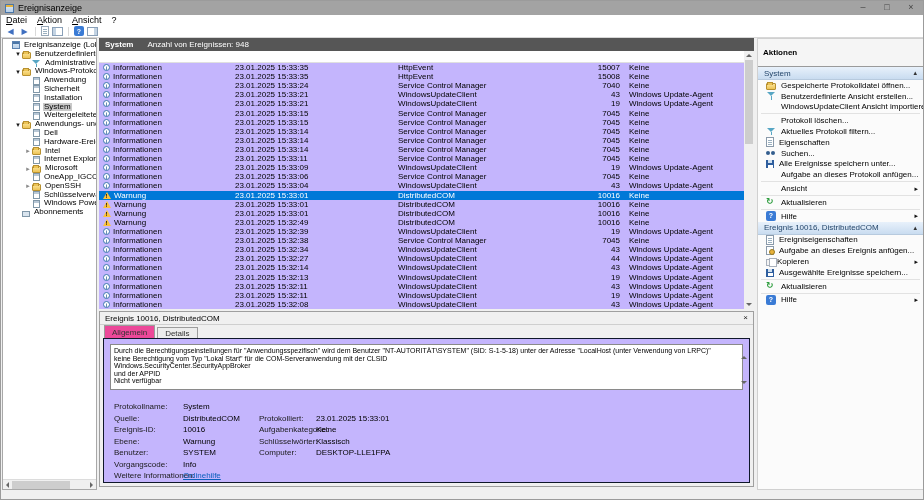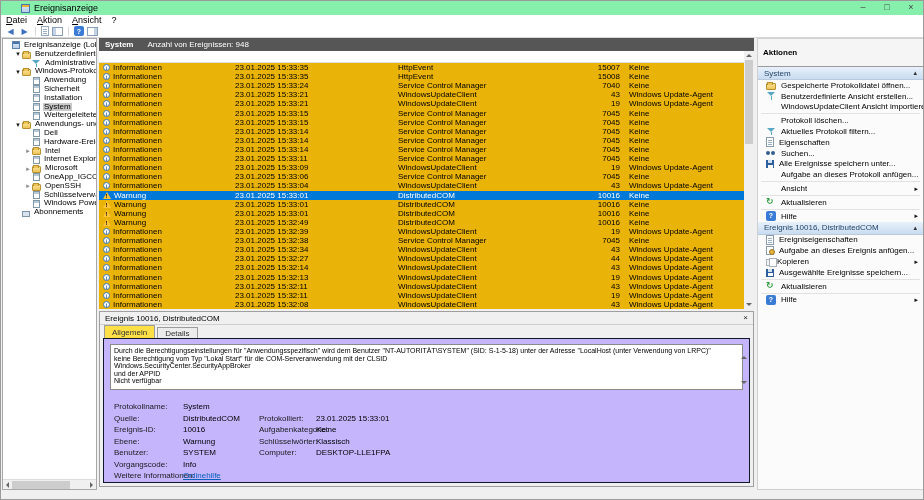--- a/index.html
+++ b/index.html
@@ -3,21 +3,21 @@
 <meta charset="utf-8">
 <style>
   * { box-sizing: border-box; margin:0; padding:0; }
   html,body { width:924px; height:500px; overflow:hidden; }
   body {
     position:relative; background:#f0f0f0; color:#000;
     font-family:"Liberation Sans","DejaVu Sans",sans-serif; font-size:9px;
     border:1px solid #9b9b9b;
   }
   
-  #titlebar{position:absolute;top:0;left:0;right:0;height:14px;background:#86efac;display:flex;align-items:center;padding-left:20px;}
+  #titlebar{position:absolute;top:0;left:0;right:0;height:14px;background:#a3a3a3;display:flex;align-items:center;padding-left:4px;}
   .app-icon{width:9px;height:9px;border:1px solid #4a76a8;background:linear-gradient(#dce9f5,#b7cfe8);position:relative;margin-right:4px;flex:none;}
   .app-icon::before{content:"";position:absolute;top:0;left:0;right:0;height:2px;background:#e8b23a;}
   #win-controls{margin-left:auto;display:flex;}
   .wc{width:24px;height:14px;text-align:center;line-height:13px;color:#444;font-size:9px;}
   
   #menubar{position:absolute;top:14px;left:0;right:0;height:10px;background:#fff;display:flex;align-items:center;padding-left:5px;}
   .menu-item{margin-right:10px;font-size:9px;line-height:10px;}
   
   #toolbar{position:absolute;top:24px;left:0;right:0;height:13px;background:#fff;border-bottom:1px solid #d7d7d7;display:flex;align-items:center;padding-left:4px;gap:3px;}
   .tbi{width:11px;height:11px;display:inline-flex;align-items:center;justify-content:center;font-size:8px;position:relative;flex:none;}
@@ -55,21 +55,21 @@
   .tri-d{width:0;height:0;border-left:3px solid transparent;border-right:3px solid transparent;border-top:3.5px solid #666;}
   #side-hthumb{position:absolute;left:9px;top:1px;width:58px;height:8px;background:#cdcdcd;}
   
   #center{position:absolute;left:98px;top:37px;width:655px;height:452px;}
   #darkbar{height:13px;background:#565656;color:#fff;display:flex;align-items:center;padding-left:6px;font-size:8px;}
   #darkbar .logname{font-weight:bold;margin-right:14px;}
   #tablewrap{position:relative;height:258px;background:#fff;}
   #thead{display:flex;height:12px;margin-right:10px;border-bottom:1px solid #e0e0e0;background:#fff;}
   .hc{font-size:14px;color:#333;line-height:12px;padding-left:3px;border-right:7px solid #fca5a5;white-space:nowrap;overflow:hidden;margin-top:13px;}
   #tbody{height:246px;margin-right:10px;overflow:hidden;}
-  .trow{display:flex;height:9.11px;align-items:center;background:#eab308;}
+  .trow{display:flex;height:9.11px;align-items:center;background:#c4b5fd;}
   .trow.sel{background:#0078d7;color:#fff;}
   .tc{font-size:8px;line-height:9px;padding-left:3px;white-space:nowrap;overflow:hidden;display:flex;align-items:center;}
   .c0{width:133px;flex:none;}
   .c1{width:163px;flex:none;}
   .c2{width:164px;flex:none;}
   .c3{width:67px;flex:none;justify-content:flex-end;padding-right:6px;text-align:right;display:flex;}
   .hc.c3{text-align:right;padding-right:6px;padding-left:0;display:block;}
   .c4{flex:1;}
   .ei{flex:none;margin:0 3px 0 1px;position:relative;}
   .ei-info{width:7px;height:7px;border-radius:50%;background:#fff;border:1px solid #3c76b0;}
@@ -79,21 +79,21 @@
   #vscroll{position:absolute;right:0;top:0;width:10px;height:258px;background:#f0f0f0;}
   .vs-btn{height:9px;display:flex;align-items:center;justify-content:center;}
   #vthumb{position:absolute;left:1px;right:1px;top:9px;height:84px;background:#cdcdcd;}
   #vs-down{position:absolute;bottom:0;left:0;right:0;}
   
   #detail{margin-top:2px;height:176px;background:#f0f0f0;border:1px solid #9f9f9f;position:relative;}
   #detail-title{height:13px;display:flex;align-items:center;padding:0 5px;font-size:8px;border-bottom:1px solid #cfcfcf;}
   #detail-close{margin-left:auto;font-size:8px;color:#222;line-height:12px;}
   #tabs{height:13px;display:flex;align-items:flex-end;padding-left:4px;gap:2px;}
   .tab{height:11px;line-height:11px;padding:0 7px;font-size:8px;border:1px solid #9c9c9c;border-bottom:none;background:#ececec;color:#333;}
-  .tab.act{background:#fde047;height:13px;line-height:13px;position:relative;z-index:2;}
+  .tab.act{background:#ec4899;height:13px;line-height:13px;position:relative;z-index:2;}
   #tabpage{position:absolute;top:26px;left:3px;right:3px;bottom:3px;background:#c4b5fd;border:1px solid #0f172a;}
   #descbox{position:absolute;top:5px;left:6px;right:6px;height:46px;border:1px solid #8a8a8a;background:#fff;font-size:7px;line-height:7.6px;padding:2px 14px 2px 3px;white-space:pre-line;overflow:hidden;}
   .desc-arr{position:absolute;right:2px;}
   #fields{position:absolute;top:57px;left:2px;right:2px;bottom:2px;padding:5px 0 0 8px;overflow:hidden;}
   .frow{display:grid;grid-template-columns:69px 76px 57px auto;height:11.5px;font-size:8px;align-items:center;}
   .flab,.flab2{color:#1a1a1a;white-space:nowrap;}
   .fval,.fval2{white-space:nowrap;}
   .link{color:#0b5fbd;text-decoration:underline;}
   
   #actions{position:absolute;left:756px;top:37px;width:167px;height:452px;background:#fbfbfb;border:1px solid #d0d0d0;overflow:hidden;}

